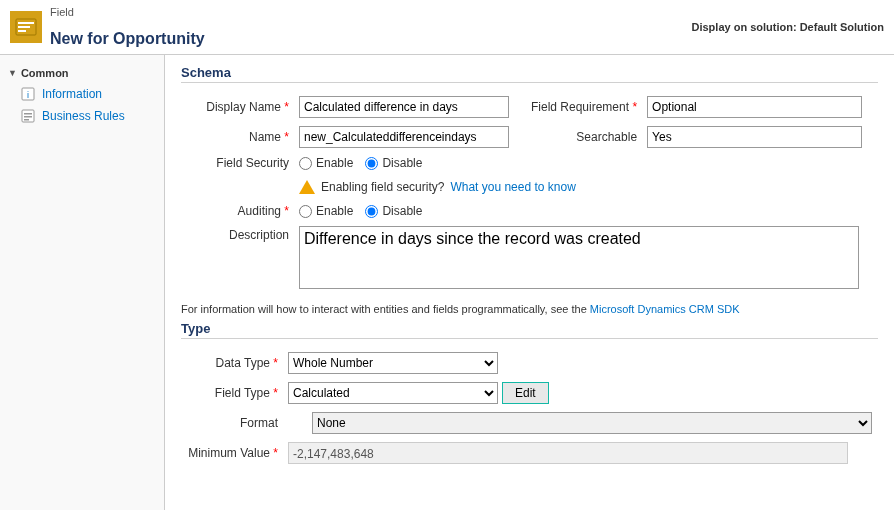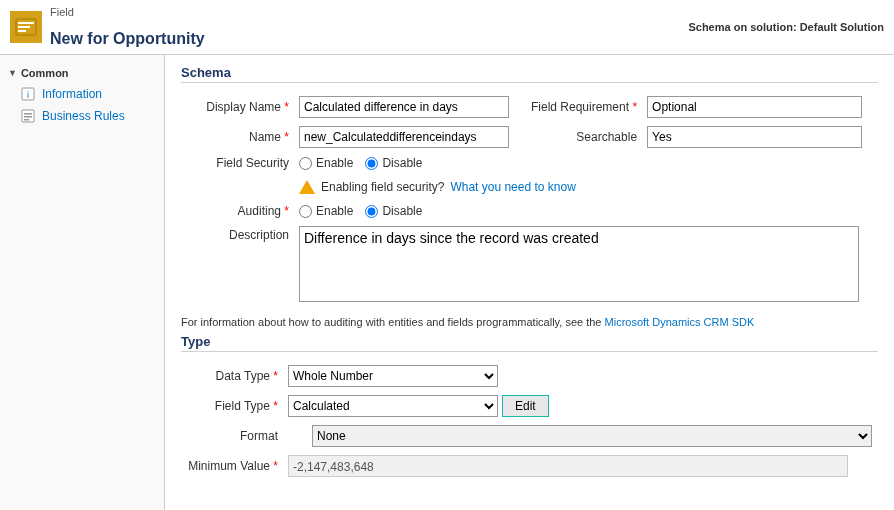--- a/index.html
+++ b/index.html
@@ -57,25 +57,25 @@
 
     .radio-group { display: flex; align-items: center; gap: 12px; font-size: 12px; }
     .radio-group label { display: flex; align-items: center; gap: 4px; cursor: pointer; }
 
     .warning-row { display: flex; align-items: center; gap: 6px; font-size: 12px; padding: 2px 0; }
     .warning-triangle { width: 0; height: 0; border-left: 8px solid transparent; border-right: 8px solid transparent; border-bottom: 14px solid #f0a500; display: inline-block; flex-shrink: 0; }
     .link { color: #0072c6; text-decoration: none; }
 
     textarea.form-textarea {
       border: 1px solid #999;
-      font-size: 14px;
+      font-size: 16px;
       padding: 3px 4px;
       resize: none;
       width: 560px;
-      height: 76px;
+      height: 63px;
       font-family: inherit;
     }
 
     .info-row { font-size: 11px; color: #333; margin: 6px 0; }
 
     .data-type-select { width: 210px; height: 22px; font-size: 12px; border: 1px solid #999; background: #fff; }
 
     .field-type-group { display: flex; align-items: center; gap: 4px; }
     .field-type-select { width: 210px; height: 22px; font-size: 12px; border: 1px solid #999; background: #fff; }
     .edit-btn {
@@ -108,21 +108,21 @@
         <rect x="4" y="7" width="16" height="2" fill="#fff"></rect>
         <rect x="4" y="11" width="12" height="2" fill="#fff"></rect>
         <rect x="4" y="15" width="8" height="2" fill="#fff"></rect>
       </svg>
     </div>
     <div class="header-title-block">
       <span class="header-subtitle">Field</span>
       <span class="header-title">New for Opportunity</span>
     </div>
   </div>
-  <div class="header-right">Schema on solution: Default Solution</div>
+  <div class="header-right">Display on solution: Default Solution</div>
 </div>
 
 <div class="layout">
 
   <div class="sidebar">
     <div class="sidebar-section">
       <div class="sidebar-section-header">
         <span class="sidebar-section-arrow">▼</span>
         <span>Common</span>
       </div>
@@ -245,21 +245,21 @@
         <tr>
           <td class="left-label" style="vertical-align:top; padding-top:5px;">Description</td>
           <td colspan="3">
             <textarea class="form-textarea" style="">Difference in days since the record was created</textarea>
           </td>
         </tr>
       </tbody>
         </table>
 
       <div class="info-row">
-        <span>For information about how to auditing with entities and fields programmatically, see the</span>
+        <span>For information will how to interact with entities and fields programmatically, see the</span>
         <a class="link" href="#">Microsoft Dynamics CRM SDK</a>
       </div>
 
       <div class="section-title">Type</div>
 
       <table class="two-col">
         <tbody>
             <tr>
           <td class="left-label">
             <span>Data Type</span>

